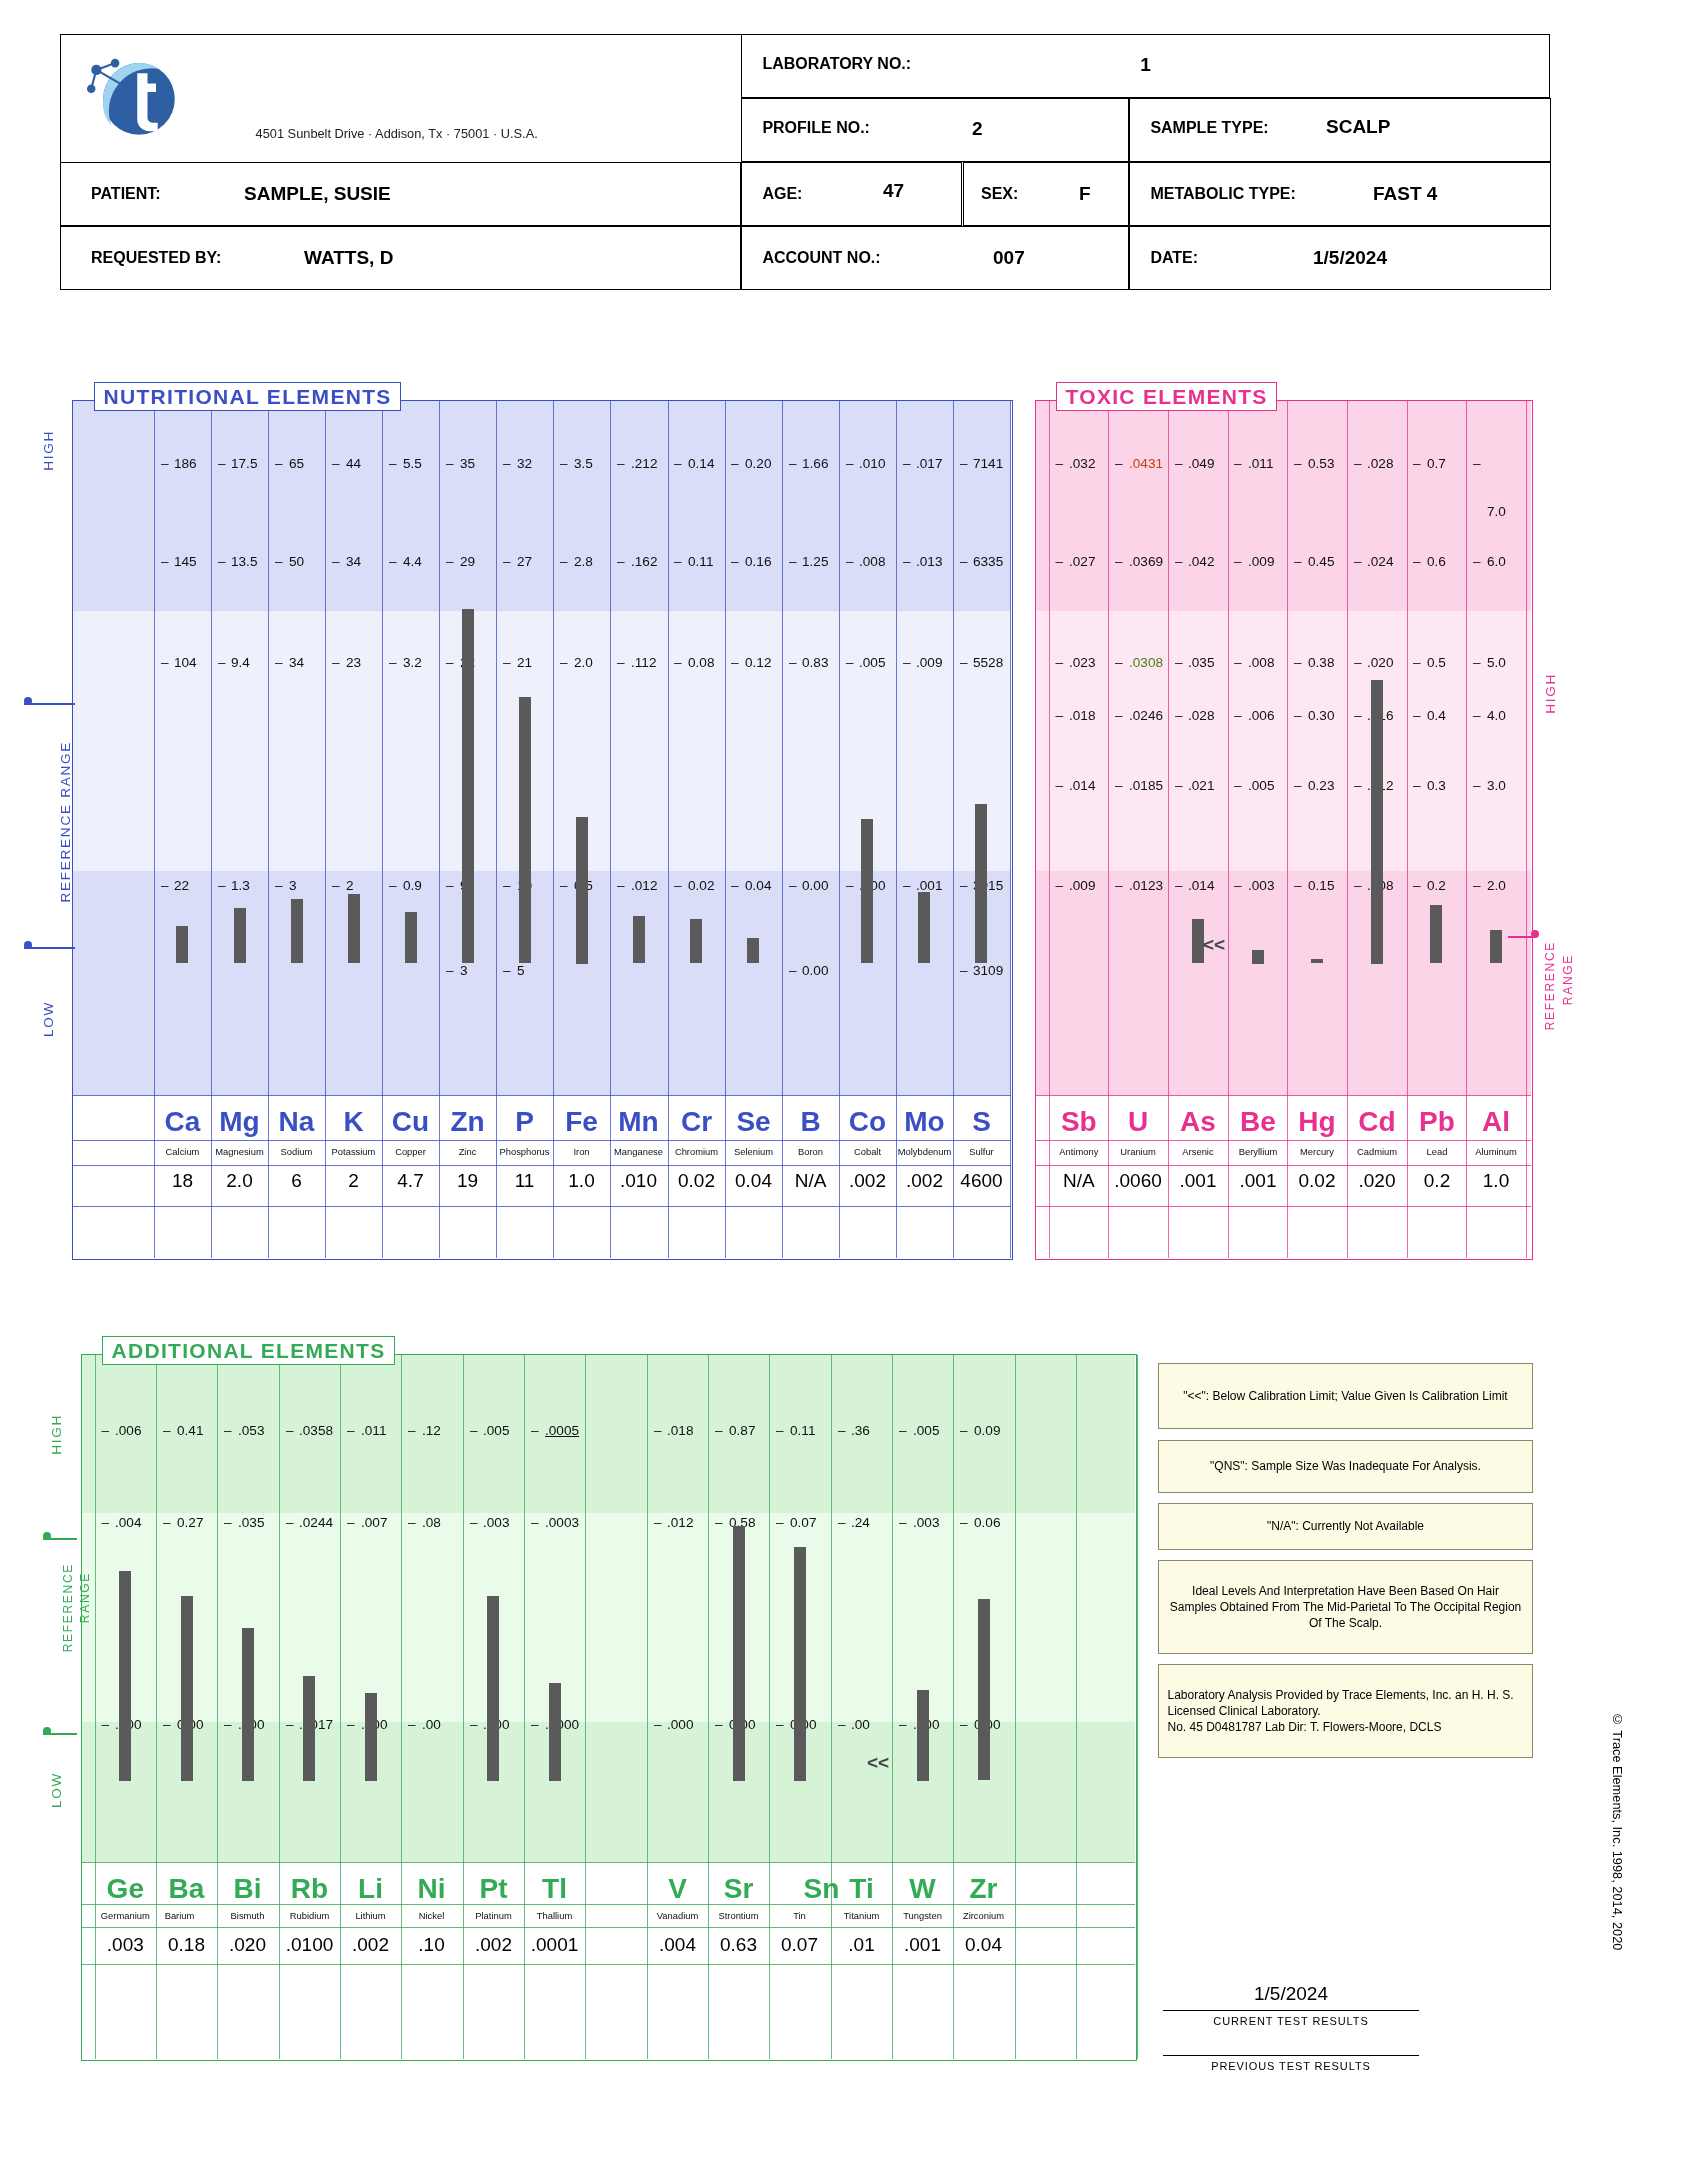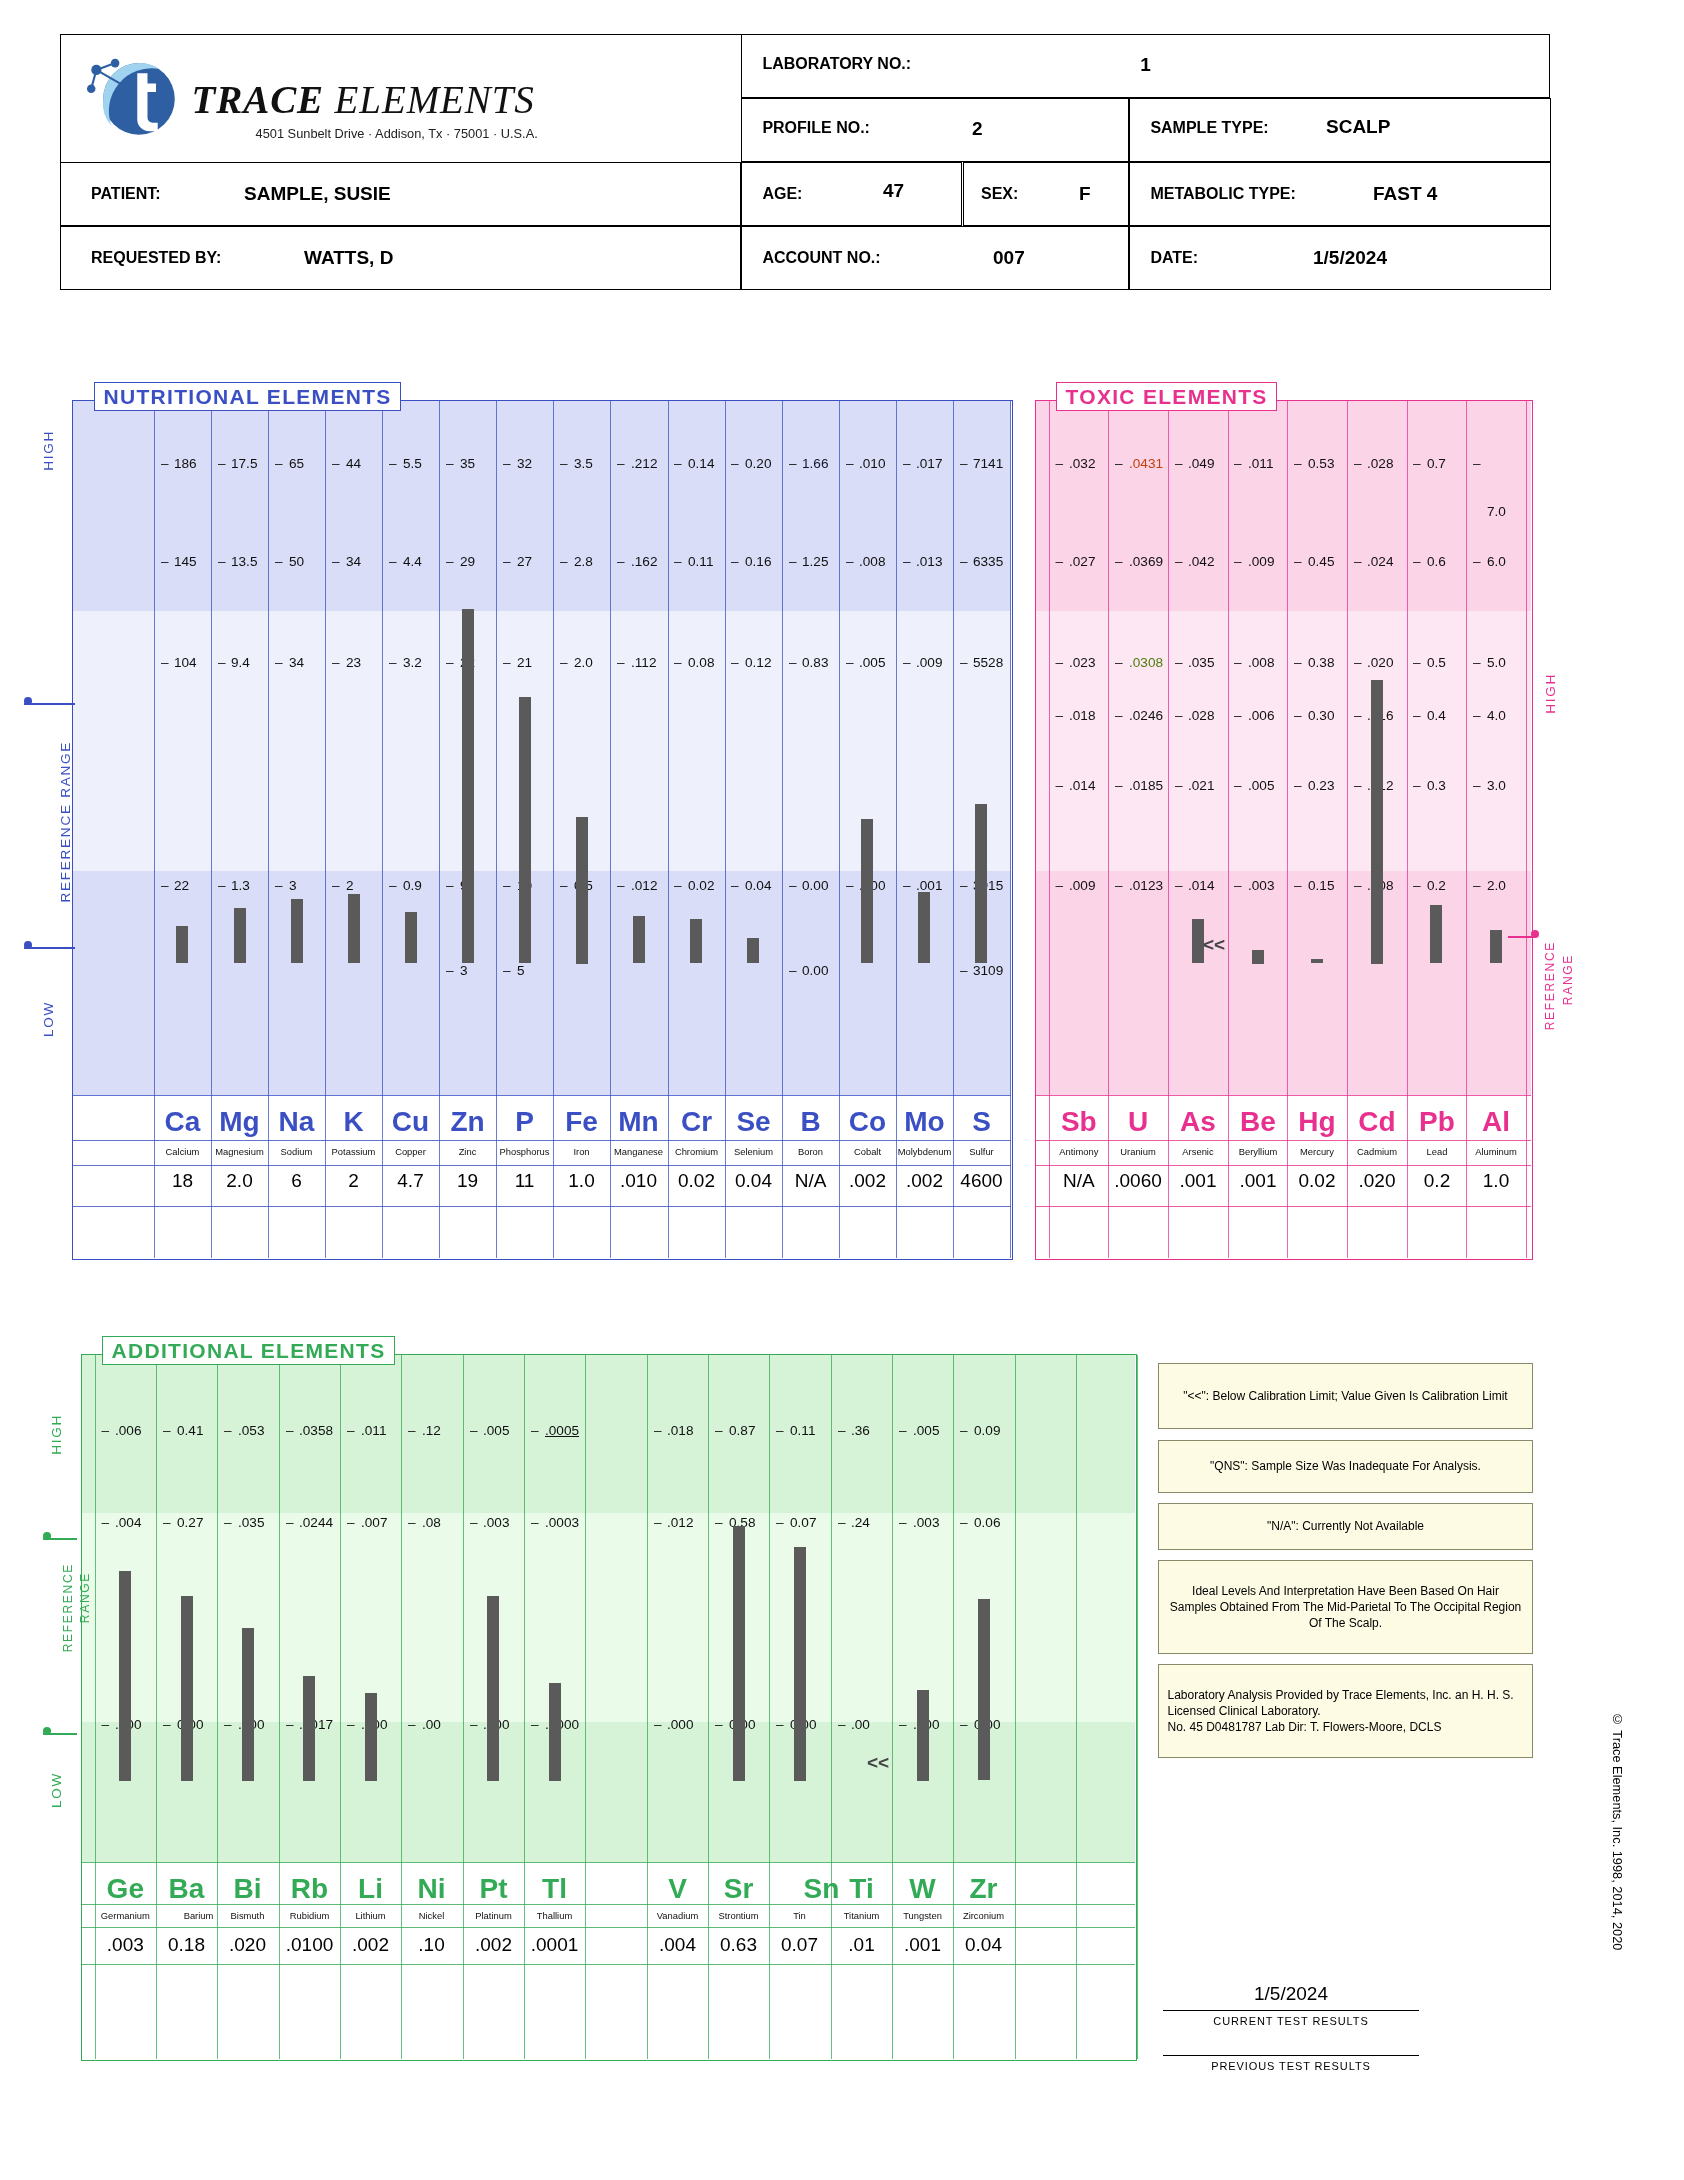--- a/index.html
+++ b/index.html
@@ -67,21 +67,20 @@
     <div class="logo-box">
       <svg class="logo-mark" viewBox="0 0 110 95">
         <circle cx="62" cy="48" r="42" fill="#2e5fa3"></circle>
         <path d="M20 48a42 42 0 0 1 42-42 42 42 0 0 1 24 7A50 50 0 0 0 30 80 41 41 0 0 1 20 48z" fill="#9fd3ef"></path>
         <path d="M60 18 h12 v12 h10 v10 h-10 v30 a6 6 0 0 0 6 6 h6 v10 h-10 a14 14 0 0 1 -14 -14 z" fill="#ffffff"></path>
         <circle cx="12" cy="14" r="6" fill="#2e5fa3"></circle>
         <circle cx="34" cy="6" r="5" fill="#2e5fa3"></circle>
         <circle cx="6" cy="36" r="5" fill="#2e5fa3"></circle>
         <path d="M12 14 L34 6 M12 14 L6 36 M12 14 L40 30" stroke="#2e5fa3" stroke-width="2.5" fill="none"></path>
       </svg>
-      <div class="logo-text"><span>TRACE</span><span class="light"> ELEMENTS</span></div>
       <div class="logo-addr">4501 Sunbelt Drive · Addison, Tx · 75001 · U.S.A.</div>
     </div>
 
     <div class="box" style="left:681px;top:0px;width:809px;height:64px;">
       <span class="cell-lbl" style="left:20.4px;top:20.4px;">LABORATORY NO.:</span>
       <span class="cell-val" style="left:0;top:19px;width:100%;text-align:center;">1</span>
     </div>
 
     <div class="box" style="left:681px;top:64px;width:388px;height:64px;">
       <span class="cell-lbl" style="left:20.4px;top:20.4px;">PROFILE NO.:</span>
@@ -498,21 +497,21 @@
         <div class="rv" style="left:12.8px;top:579px;width:61px;">.003</div>
         <div style="position:absolute;left:74px;top:0px;height:704px;width:0.9px;background:#33aa55;opacity:.75;"></div>
         <span class="dash" style="left:81px;top:68px;color:#111;">–</span>
         <span class="tick" style="left:95px;top:68px;color:#111;">0.41</span>
         <span class="dash" style="left:81px;top:160px;color:#111;">–</span>
         <span class="tick" style="left:95px;top:160px;color:#111;">0.27</span>
         <span class="dash" style="left:81px;top:362px;color:#111;">–</span>
         <span class="tick" style="left:95px;top:362px;color:#111;">0.00</span>
         <div class="bar" style="left:99px;top:241px;height:185px;"></div>
         <div class="sym" style="left:74px;top:518px;width:61px;color:#33aa55;">Ba</div>
-        <div class="nm" style="left:86px;top:555px;width:61px;">Barium</div>
+        <div class="nm" style="left:67px;top:555px;width:61px;">Barium</div>
         <div class="rv" style="left:74px;top:579px;width:61px;">0.18</div>
         <div style="position:absolute;left:135px;top:0px;height:704px;width:0.9px;background:#33aa55;opacity:.75;"></div>
         <span class="dash" style="left:142px;top:68px;color:#111;">–</span>
         <span class="tick" style="left:156px;top:68px;color:#111;">.053</span>
         <span class="dash" style="left:142px;top:160px;color:#111;">–</span>
         <span class="tick" style="left:156px;top:160px;color:#111;">.035</span>
         <span class="dash" style="left:142px;top:362px;color:#111;">–</span>
         <span class="tick" style="left:156px;top:362px;color:#111;">.000</span>
         <div class="bar" style="left:160px;top:273px;height:153px;"></div>
         <div class="sym" style="left:135px;top:518px;width:61px;color:#33aa55;">Bi</div>

